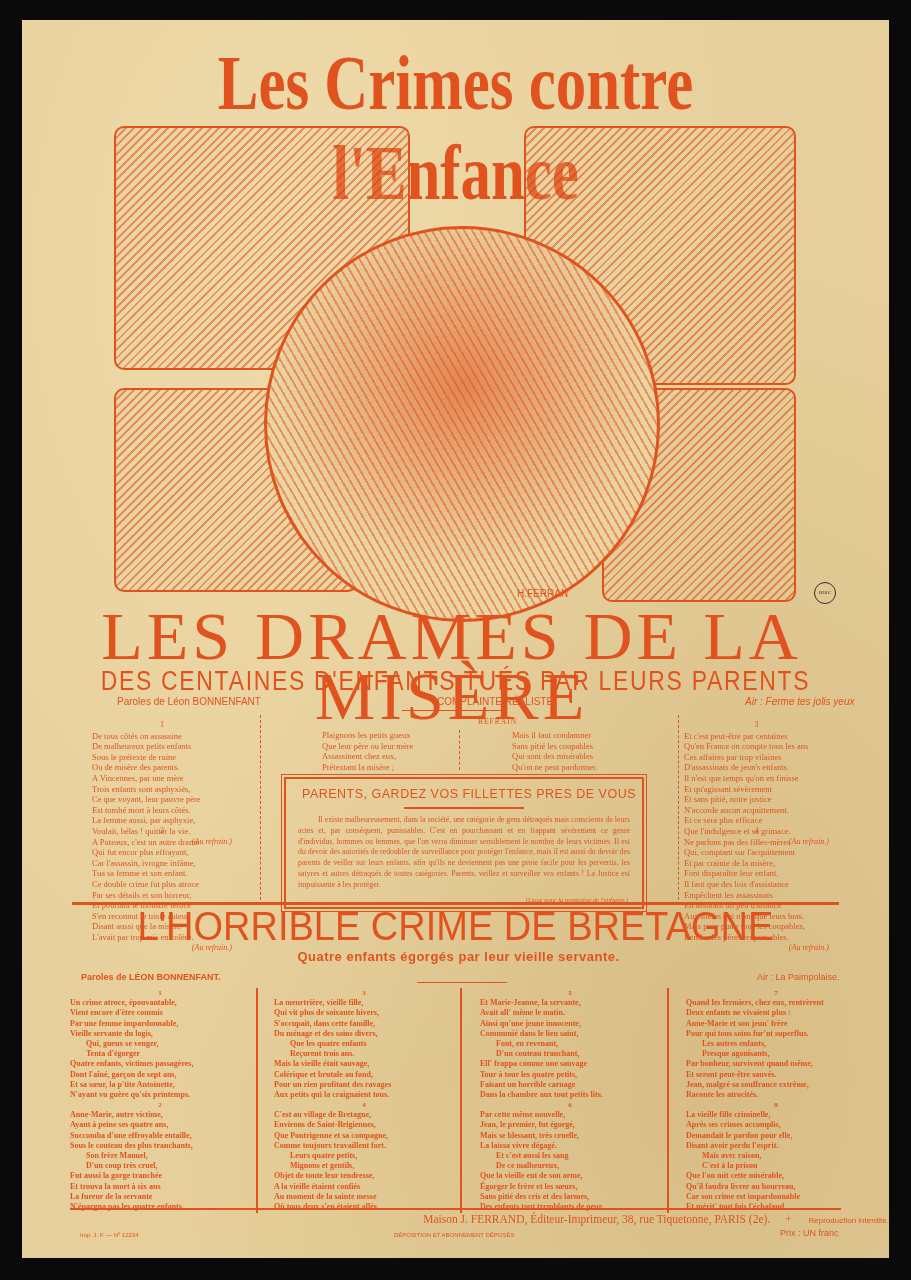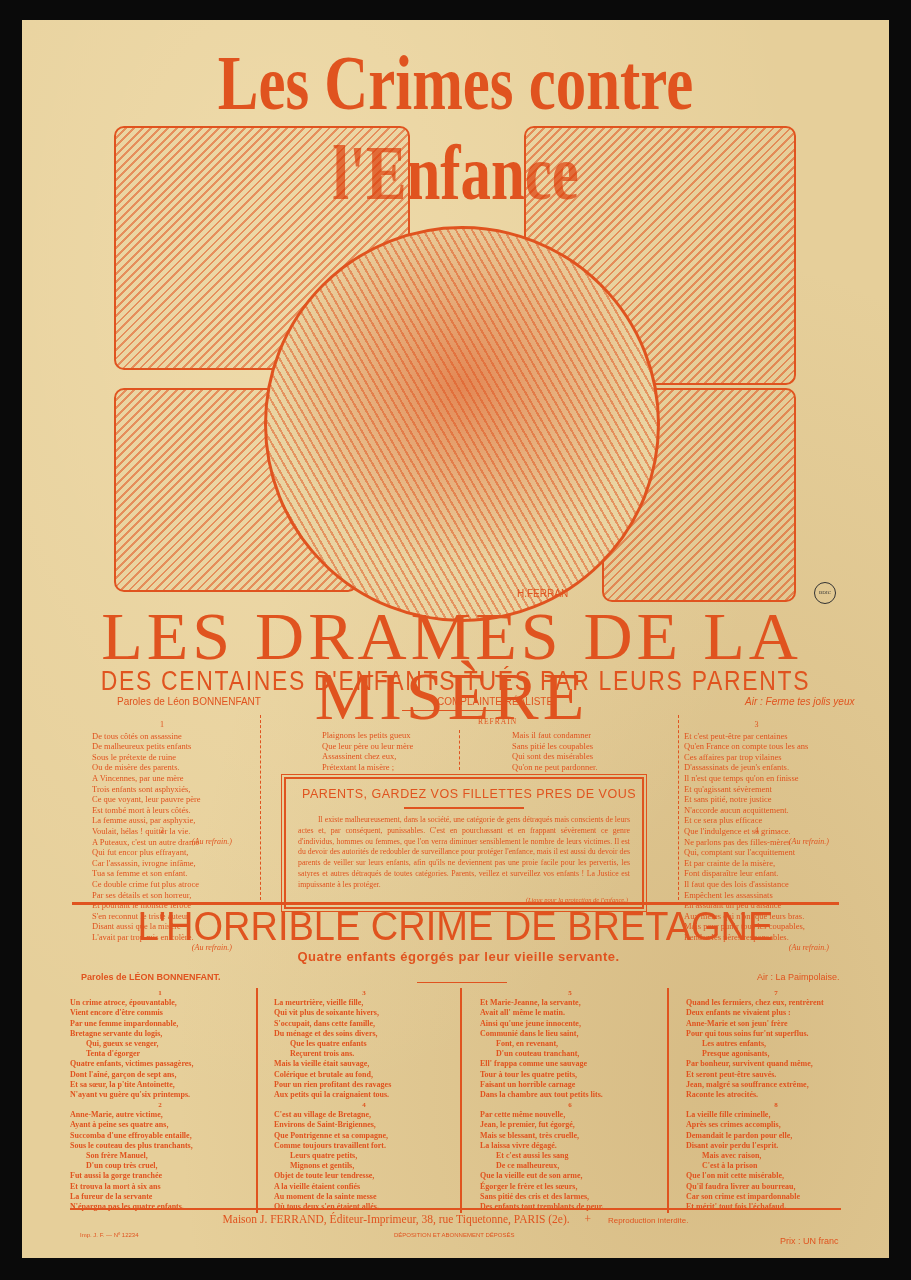--- a/index.html
+++ b/index.html
@@ -41,21 +41,21 @@
   .box p { margin: 0 12px; font-size: 7.8px; line-height: 10.8px; text-indent: 20px; text-align: justify; }
   .box .sig { text-align: right; font-style: italic; font-size: 6.5px; margin: 5px 14px 0 0; }
   .hr { position: absolute; left: 50px; right: 50px; height: 3px; background: #e0531f; }
   .h5 { position: absolute; left: 0; right: 0; top: 882px; text-align: center; font-family: "Liberation Sans", sans-serif; font-size: 40px; transform: scaleX(0.95); line-height: 48px; }
   .h6 { position: absolute; left: 6px; right: 0; top: 929px; text-align: center; font-family: Liberation Sans, sans-serif; font-weight: bold; font-size: 13px; letter-spacing: 0.5px; }
   .meta2 { position: absolute; top: 952px; font-family: "Liberation Sans", sans-serif; font-weight: bold; font-size: 9px; }
   .verse2 { position: absolute; font-size: 8px; line-height: 10.2px; font-weight: bold; }
   .verse2 .num { text-align: center; font-size: 7px; }
   .verse2 .ind { padding-left: 16px; }
   .solid-v { position: absolute; border-left: 2px solid #e0531f; }
-  .footer { position: absolute; left: 0; right: 0; top: 1193px; text-align: center; font-family: "Liberation Serif", serif; font-size: 11.5px; }
+  .footer { position: absolute; left: 0; right: 0; top: 1193px; text-align: right; font-family: "Liberation Serif", serif; font-size: 11.5px; }
   .footer .ri { font-family: "Liberation Sans", sans-serif; font-size: 8px; margin-left: 14px; }
   .foot2 { position: absolute; top: 1212px; font-family: "Liberation Sans", sans-serif; font-size: 6px; }
 </style>
 </head>
 <body>
 
 <div class="poster">
   <div class="title">Les Crimes contre l'Enfance</div>
 
   <div class="illus">
@@ -165,21 +165,21 @@
 
   <div class="solid-v" style="left:234px;top:968px;height:225px;"></div>
   <div class="solid-v" style="left:438px;top:968px;height:225px;"></div>
   <div class="solid-v" style="left:645px;top:968px;height:225px;"></div>
 
   <div class="verse2" style="left:48px;top:968px;width:180px;">
     <div class="num">1</div>
     <div>Un crime atroce, épouvantable,</div>
     <div>Vient encore d'être commis</div>
     <div>Par une femme impardonnable,</div>
-    <div>Bretagne servante du logis,</div>
+    <div>Vieille servante du logis,</div>
     <div class="ind">Qui, gueux se venger,</div>
     <div class="ind">Tenta d'égorger</div>
     <div>Quatre enfants, victimes passagères,</div>
     <div>Dont l'aîné, garçon de sept ans,</div>
     <div>Et sa sœur, la p'tite Antoinette,</div>
     <div>N'ayant vu guère qu'six printemps.</div>
   </div>
   <div class="verse2" style="left:48px;top:1080px;width:180px;">
     <div class="num">2</div>
     <div>Anne-Marie, autre victime,</div>
@@ -273,14 +273,14 @@
   </div>
 
   <div class="hr" style="top:1188px;height:2px;left:48px;right:48px;"></div>
   <div class="footer">
     <span>Maison J. FERRAND, Éditeur-Imprimeur, 38, rue Tiquetonne, PARIS (2e).</span>
     <span style="margin-left:12px;">+</span>
     <span class="ri">Reproduction interdite.</span>
   </div>
   <div class="foot2" style="left:58px;">Imp. J. F. — Nº 12234</div>
   <div class="foot2" style="left:372px;">DÉPOSITION ET ABONNEMENT DÉPOSÉS</div>
-  <div class="foot2" style="left:758px;font-size:9px;top:1208px;margin-top:8px;">Prix : UN franc</div>
+  <div class="foot2" style="left:758px;font-size:9px;top:1208px;">Prix : UN franc</div>
 </div>
 
 </body></html>

